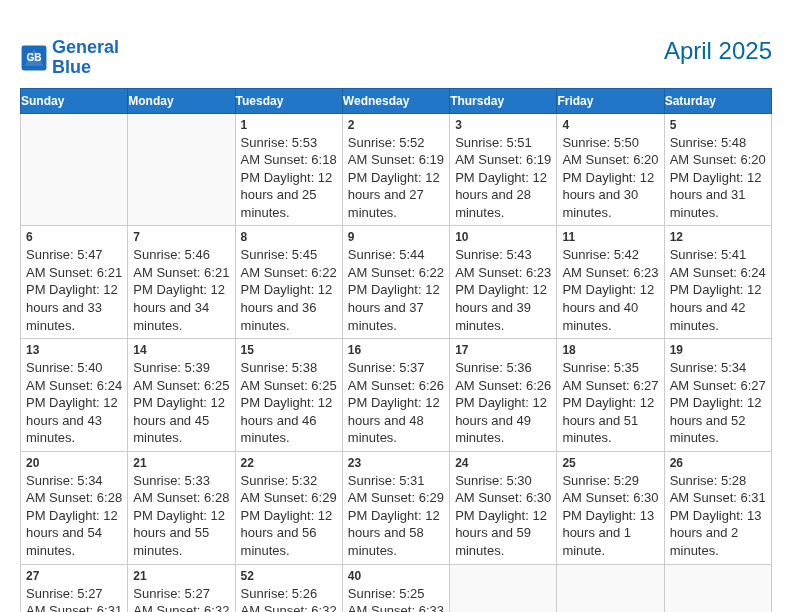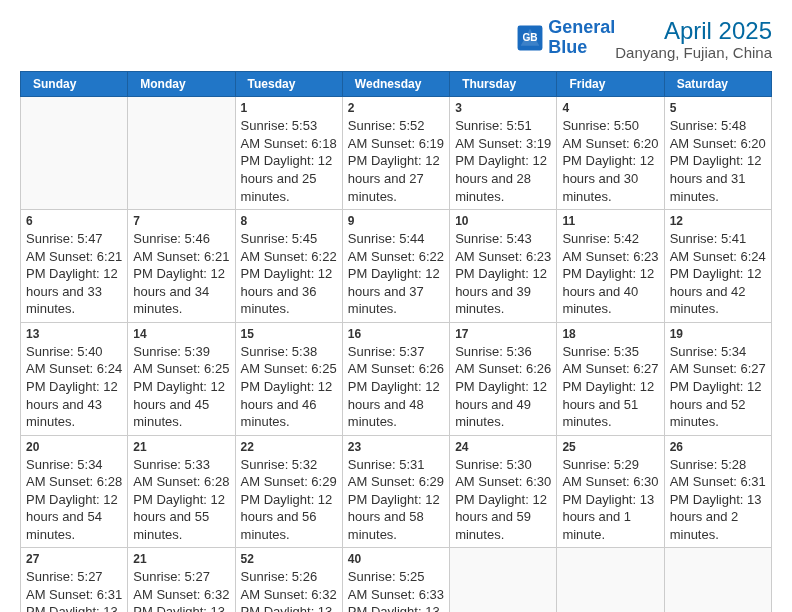--- a/index.html
+++ b/index.html
@@ -12,23 +12,24 @@
     }
     .page {
       width: 792px;
       height: 612px;
       padding: 18px 20px 12px 20px;
       display: flex;
       flex-direction: column;
     }
     .header {
       display: flex;
-      justify-content: flex-end;
+      justify-content: space-between;
       align-items: flex-start;
       margin-bottom: 10px;
+      margin-top: 20px;
     }
     .logo {
       display: flex;
       align-items: center;
       gap: 4px;
     }
     .logo-text {
       font-size: 18px;
       font-weight: bold;
       color: #333;
@@ -57,21 +58,21 @@
       border: 1px solid #ccc;
       border-collapse: collapse;
       width: 100%;
       table-layout: fixed;
     }
     .calendar th {
       background: #2176c7;
       color: #fff;
       font-size: 12px;
       font-weight: bold;
-      padding: 5px 12px;
+      padding: 5px 0;
       text-align: left;
       border: 1px solid #1a5fa0;
     }
     .calendar td {
       border: 1px solid #ccc;
       vertical-align: top;
       padding: 4px 5px;
       font-size: 10px;
       color: #333;
       height: 82px;
@@ -119,21 +120,20 @@
       </svg>
       <div>
         <div class="logo-text">
           <span class="logo-blue">General</span><br>
           <span class="logo-blue">Blue</span>
         </div>
       </div>
     </div>
     <div class="title-block">
       <div class="month-title">April 2025</div>
-      <div class="subtitle">Danyang, Fujian, China</div>
     </div>
   </div>
 
   <table class="calendar">
     <thead>
       <tr>
         <th>Sunday</th>
         <th>Monday</th>
         <th>Tuesday</th>
         <th>Wednesday</th>
@@ -154,21 +154,21 @@
           </td>
           <td>
             <span class="day-num">2</span>
             <div class="day-info">Sunrise: 5:52 AM
 Sunset: 6:19 PM
 Daylight: 12 hours and 27 minutes.</div>
           </td>
           <td>
             <span class="day-num">3</span>
             <div class="day-info">Sunrise: 5:51 AM
-Sunset: 3:19 PM
+Sunset: 6:19 PM
 Daylight: 12 hours and 28 minutes.</div>
           </td>
           <td>
             <span class="day-num">4</span>
             <div class="day-info">Sunrise: 5:50 AM
 Sunset: 6:20 PM
 Daylight: 12 hours and 30 minutes.</div>
           </td>
           <td>
             <span class="day-num">5</span>

